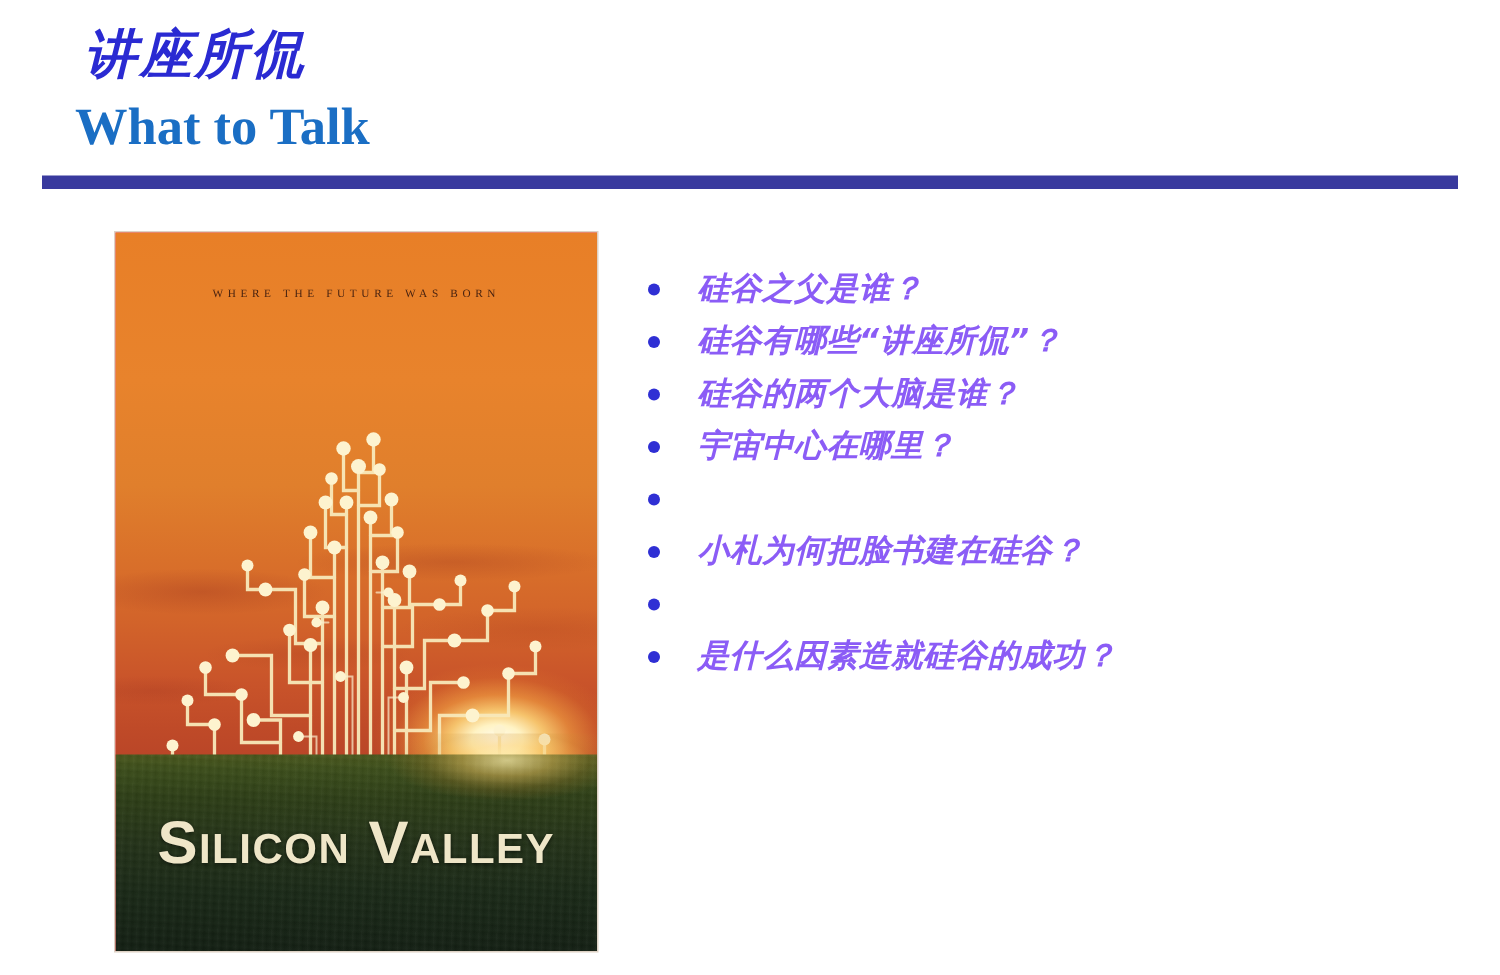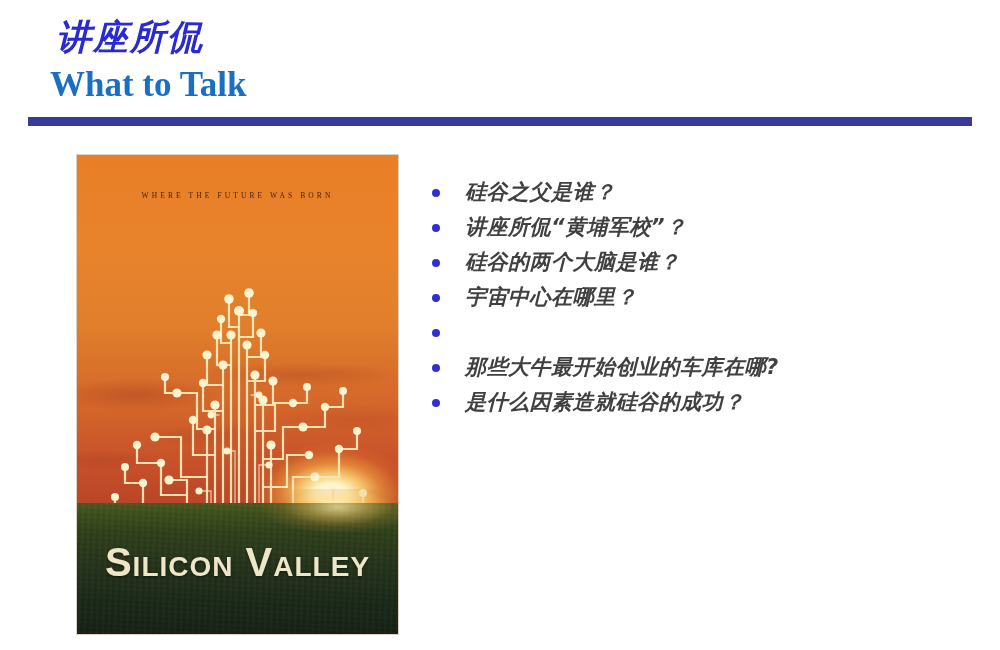--- a/index.html
+++ b/index.html
@@ -200,21 +200,21 @@
     border-radius: 50%;
     background: #2f2fd4;
     margin-right: 25px;
     margin-left: 4px;
   }
   .bullet-text {
     font-family: "DejaVu Sans", "Liberation Sans", sans-serif;
     font-size: 21px;
     font-weight: bold;
     font-style: italic;
-    color: #404040;
+    color: #8b5cf6;
     letter-spacing: 0.5px;
     white-space: nowrap;
     line-height: 1;
   }
 </style>
 </head>
 <body>
 
 <div id="slide-header">
   <div id="title-cn">讲座所侃</div>
@@ -348,34 +348,37 @@
   <div class="poster-title">Silicon Valley</div>
 </div>
 
 <div id="bullet-list">
   <div class="bullet-row">
     <span class="bullet-dot"></span>
     <span class="bullet-text">硅谷之父是谁？</span>
   </div>
   <div class="bullet-row">
     <span class="bullet-dot"></span>
-    <span class="bullet-text">讲座所侃“黄埔军校”？</span>
+    <span class="bullet-text">硅谷有哪些“讲座所侃”？</span>
   </div>
   <div class="bullet-row">
     <span class="bullet-dot"></span>
     <span class="bullet-text">硅谷的两个大脑是谁？</span>
   </div>
   <div class="bullet-row">
     <span class="bullet-dot"></span>
     <span class="bullet-text">宇宙中心在哪里？</span>
   </div>
   <div class="bullet-row">
     <span class="bullet-dot"></span>
   </div>
   <div class="bullet-row">
     <span class="bullet-dot"></span>
-    <span class="bullet-text">那些大牛最开始创业的车库在哪?</span>
+    <span class="bullet-text">小札为何把脸书建在硅谷？</span>
+  </div>
+  <div class="bullet-row">
+    <span class="bullet-dot"></span>
   </div>
   <div class="bullet-row">
     <span class="bullet-dot"></span>
     <span class="bullet-text">是什么因素造就硅谷的成功？</span>
   </div>
 </div>
 
 </body></html>

